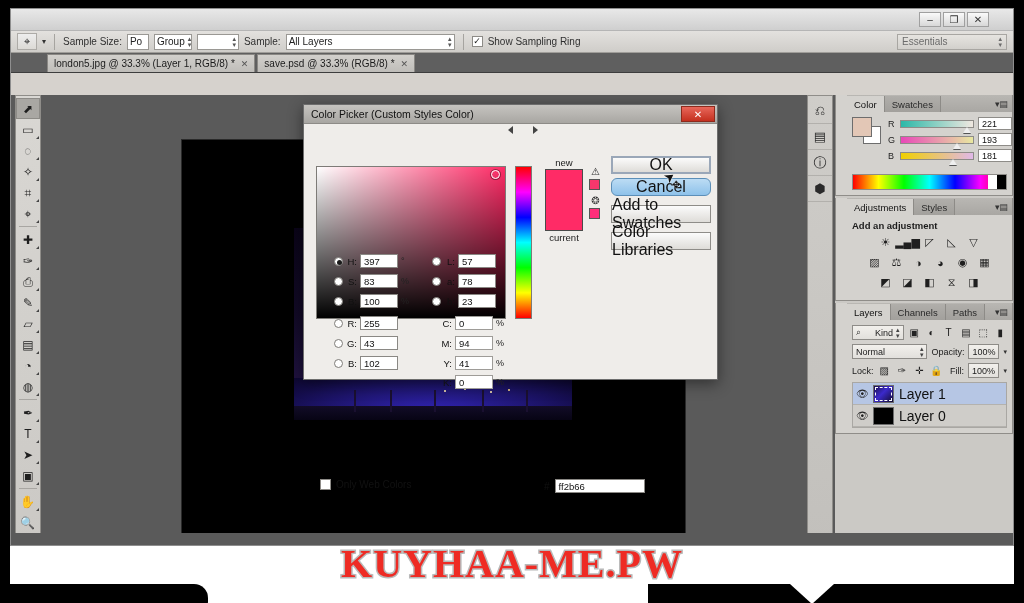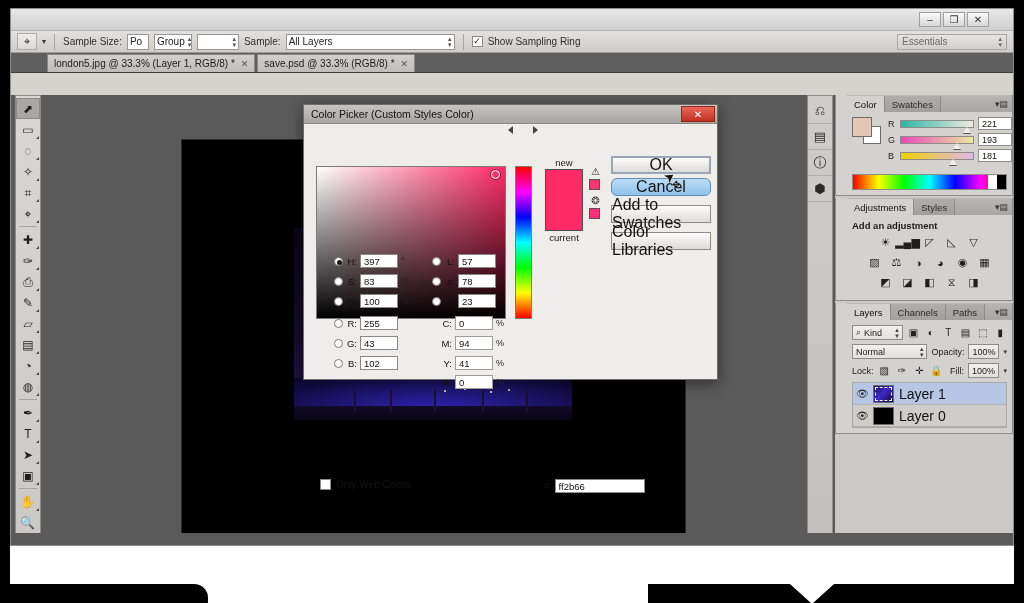--- a/index.html
+++ b/index.html
@@ -577,21 +577,21 @@
           <div class="panel-tabs">
             <div class="ptab active">Layers</div>
             <div class="ptab">Channels</div>
             <div class="ptab">Paths</div>
             <div class="pmenu">▾▤</div>
           </div>
           <div class="panel-body">
             <div class="lrow">
               <div class="lfield" style="width:56px">
                 <span style="font-size:9px">⌕</span>
-                <span style="margin-left:3px">Kind</span>
+                <span style="margin-left:14px">Kind</span>
                 <span class="arrows">▴<br>▾</span>
               </div>
               <span class="ficon">▣</span>
               <span class="ficon">◐</span>
               <span class="ficon">T</span>
               <span class="ficon">▤</span>
               <span class="ficon">⬚</span>
               <span class="ficon">▮</span>
             </div>
             <div class="lrow">
@@ -753,14 +753,15 @@
       </div>
 
     </div>
   </div>
 
   <div id="cursor">
     <div class="arrow" style="transform:rotate(-35deg) scaleX(.8)">➤</div>
     <div class="movei">✥</div>
   </div>
 
+  <div id="watermark" style="color: rgb(238, 43, 36);">KUYHAA-ME.PW</div>
 
 </div>
 
 </body></html>

